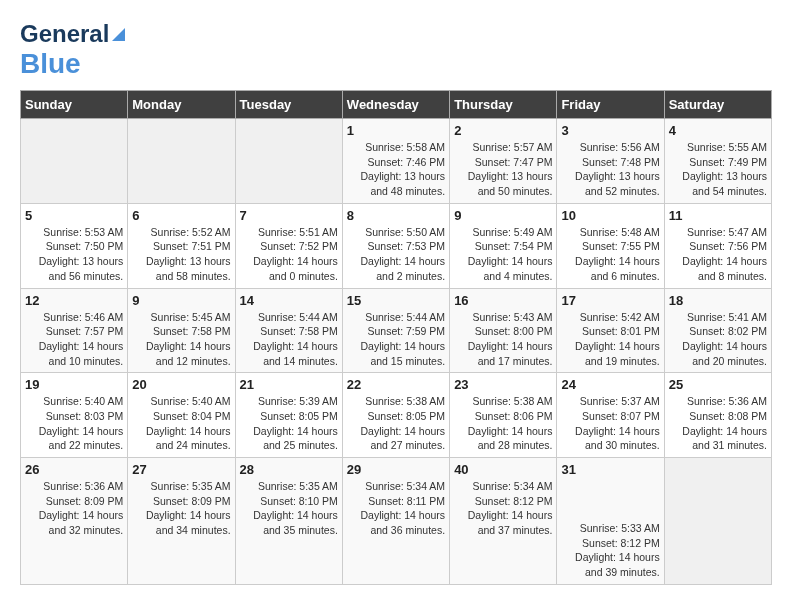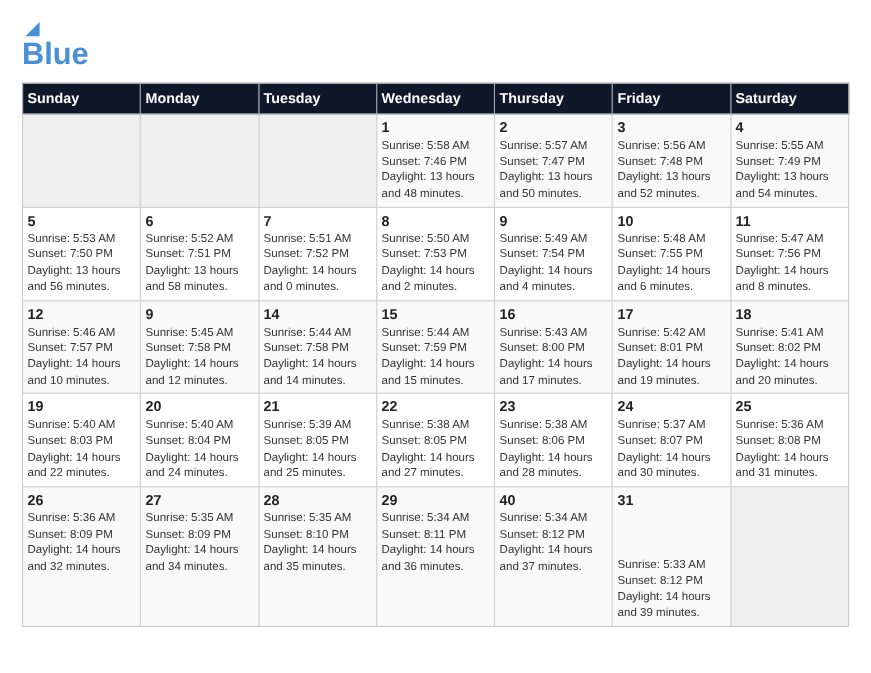--- a/index.html
+++ b/index.html
@@ -37,21 +37,21 @@
     .location {
       font-size: 16px;
       color: #333;
     }
     table {
       width: 100%;
       border-collapse: collapse;
       font-size: 11px;
     }
     thead th {
-      background-color: #0f172a;
+      background-color: #404040;
       color: #fff;
       padding: 6px 4px;
       text-align: left;
       font-size: 13px;
       font-weight: bold;
       border: 1px solid #aaa;
     }
     tbody td {
       border: 1px solid #ccc;
       vertical-align: top;
@@ -63,37 +63,39 @@
       font-size: 13px;
       font-weight: bold;
       color: #222;
       display: block;
       margin-bottom: 2px;
     }
     .day-info {
       font-size: 10.5px;
       color: #333;
       line-height: 1.4;
+      text-align: right;
     }
     tbody tr:nth-child(odd) td {
       background: #f9f9f9;
     }
     tbody tr:nth-child(even) td {
       background: #fff;
     }
     td.empty {
       background: #f0f0f0 !important;
     }
   </style>
 </head>
 <body>
 
 <div class="header">
   <div class="logo">
     <div class="logo-line">
+      <span style="font-size:24px;font-weight:bold;color:#1a3a5c;">General</span>
       <span style="display:inline-block;margin-left:3px;width:0;height:0;border-left:13px solid transparent;border-bottom:13px solid #4a90d9;"></span>
     </div>
     <div>
       <span style="font-size:28px;font-weight:bold;color:#4a90d9;">Blue</span>
     </div>
   </div>
   <div class="title-area">
     <div class="month-title"></div>
     <div class="location"></div>
   </div>

